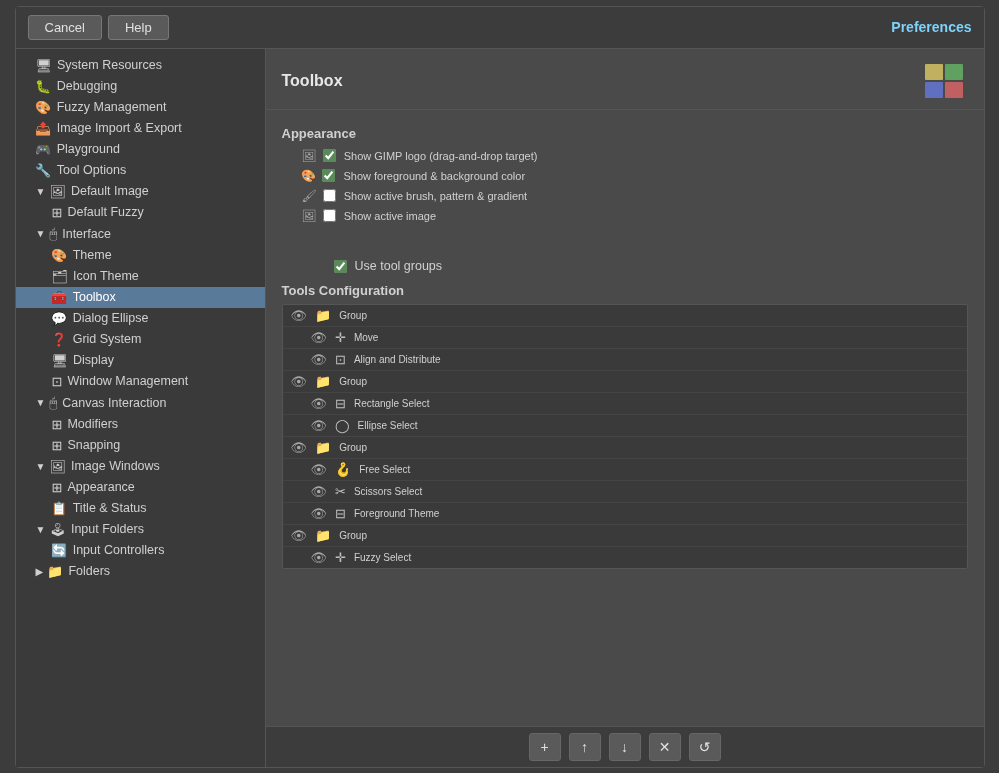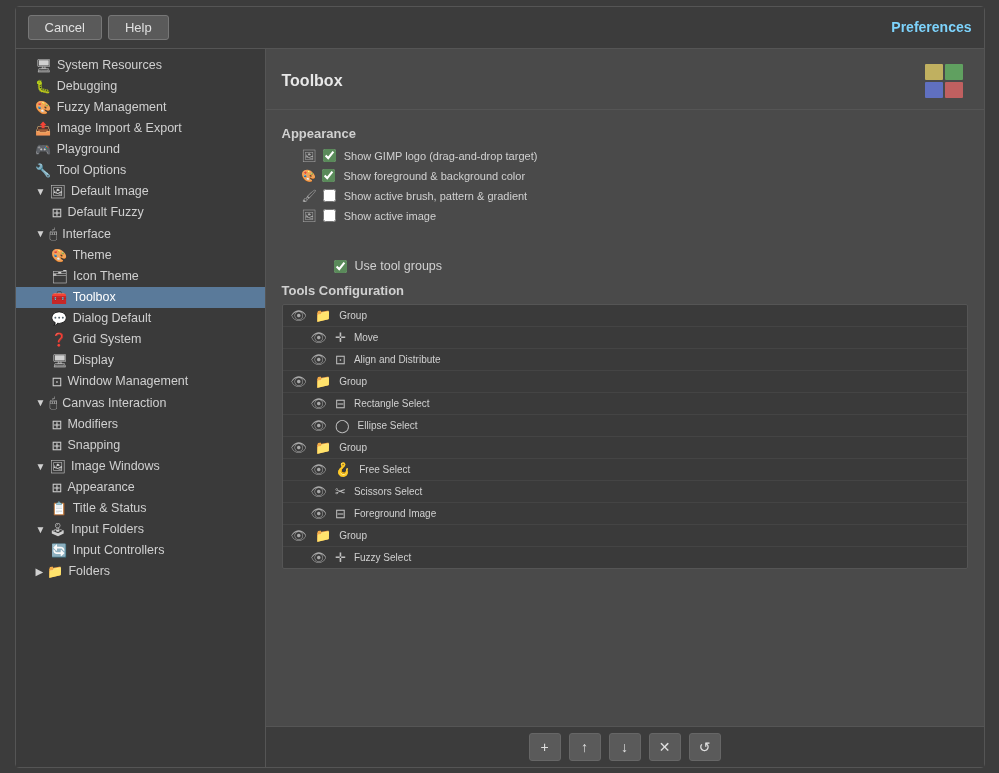--- a/index.html
+++ b/index.html
@@ -279,21 +279,21 @@
       <div class="sidebar-item indent2">
         <span class="icon">🗂</span>
         <span>Icon Theme</span>
       </div>
       <div class="sidebar-item indent2 selected">
         <span class="icon">🧰</span>
         <span>Toolbox</span>
       </div>
       <div class="sidebar-item indent2">
         <span class="icon">💬</span>
-        <span>Dialog Default</span>
+        <span>Dialog Ellipse</span>
       </div>
       <div class="sidebar-item indent2">
         <span class="icon">❓</span>
         <span>Grid System</span>
       </div>
       <div class="sidebar-item indent2">
         <span class="icon">🖥</span>
         <span>Display</span>
       </div>
       <div class="sidebar-item indent2">
@@ -432,21 +432,21 @@
             <span class="tool-name">Free Select</span>
           </div>
           <div class="tool-row child-row">
             <span class="vis-icon">👁</span>
             <span class="tool-icon">✂</span>
             <span class="tool-name">Scissors Select</span>
           </div>
           <div class="tool-row child-row">
             <span class="vis-icon">👁</span>
             <span class="tool-icon">⊟</span>
-            <span class="tool-name">Foreground Image</span>
+            <span class="tool-name">Foreground Theme</span>
           </div>
 
           <div class="tool-row group-row">
             <span class="vis-icon">👁</span>
             <span class="tool-icon">📁</span>
             <span class="tool-name">Group</span>
           </div>
           <div class="tool-row child-row">
             <span class="vis-icon">👁</span>
             <span class="tool-icon">✛</span>

